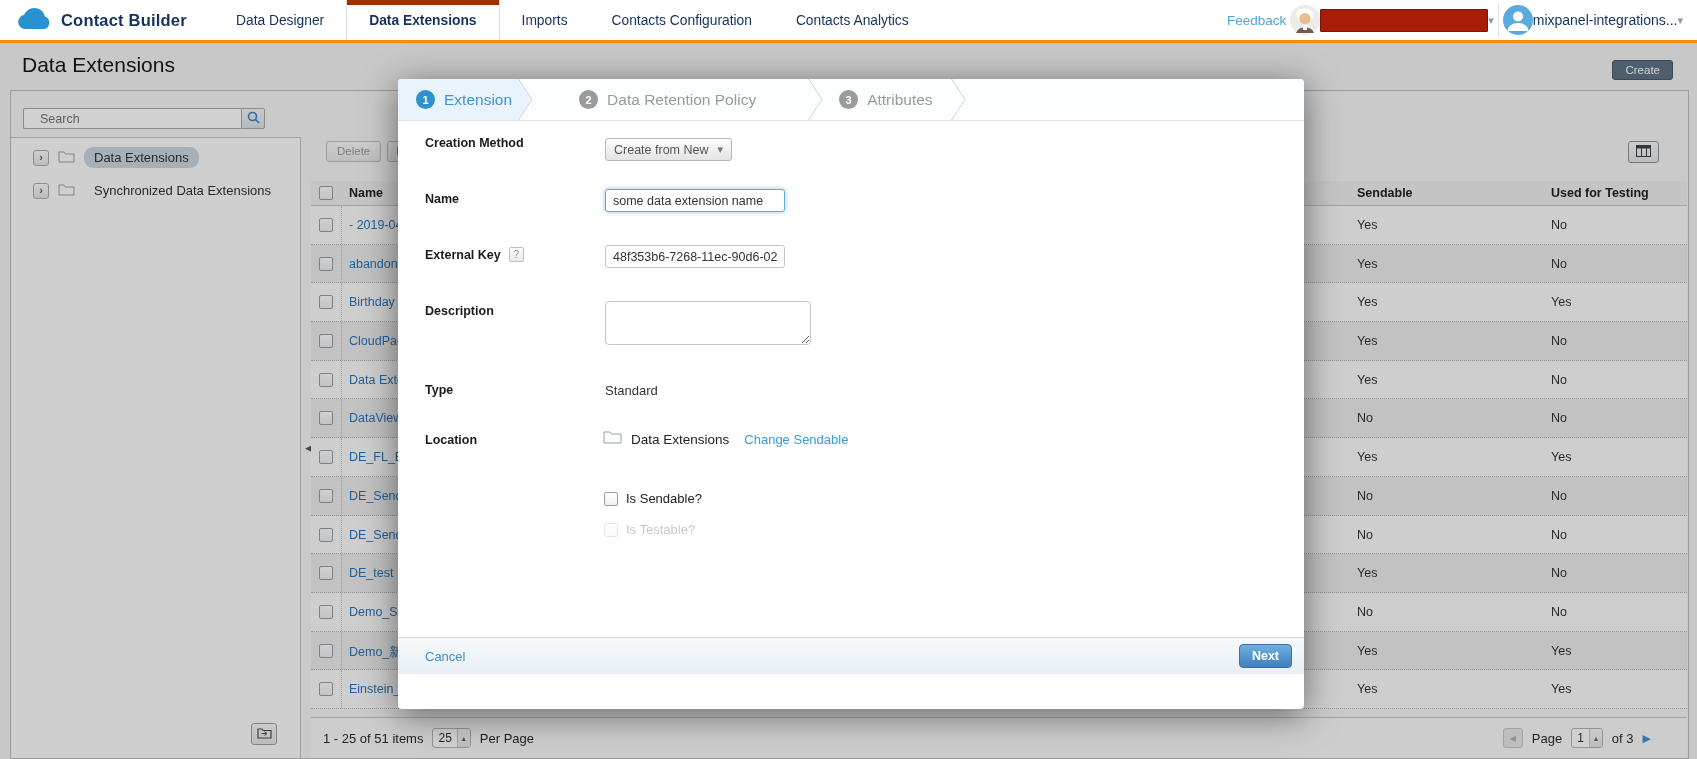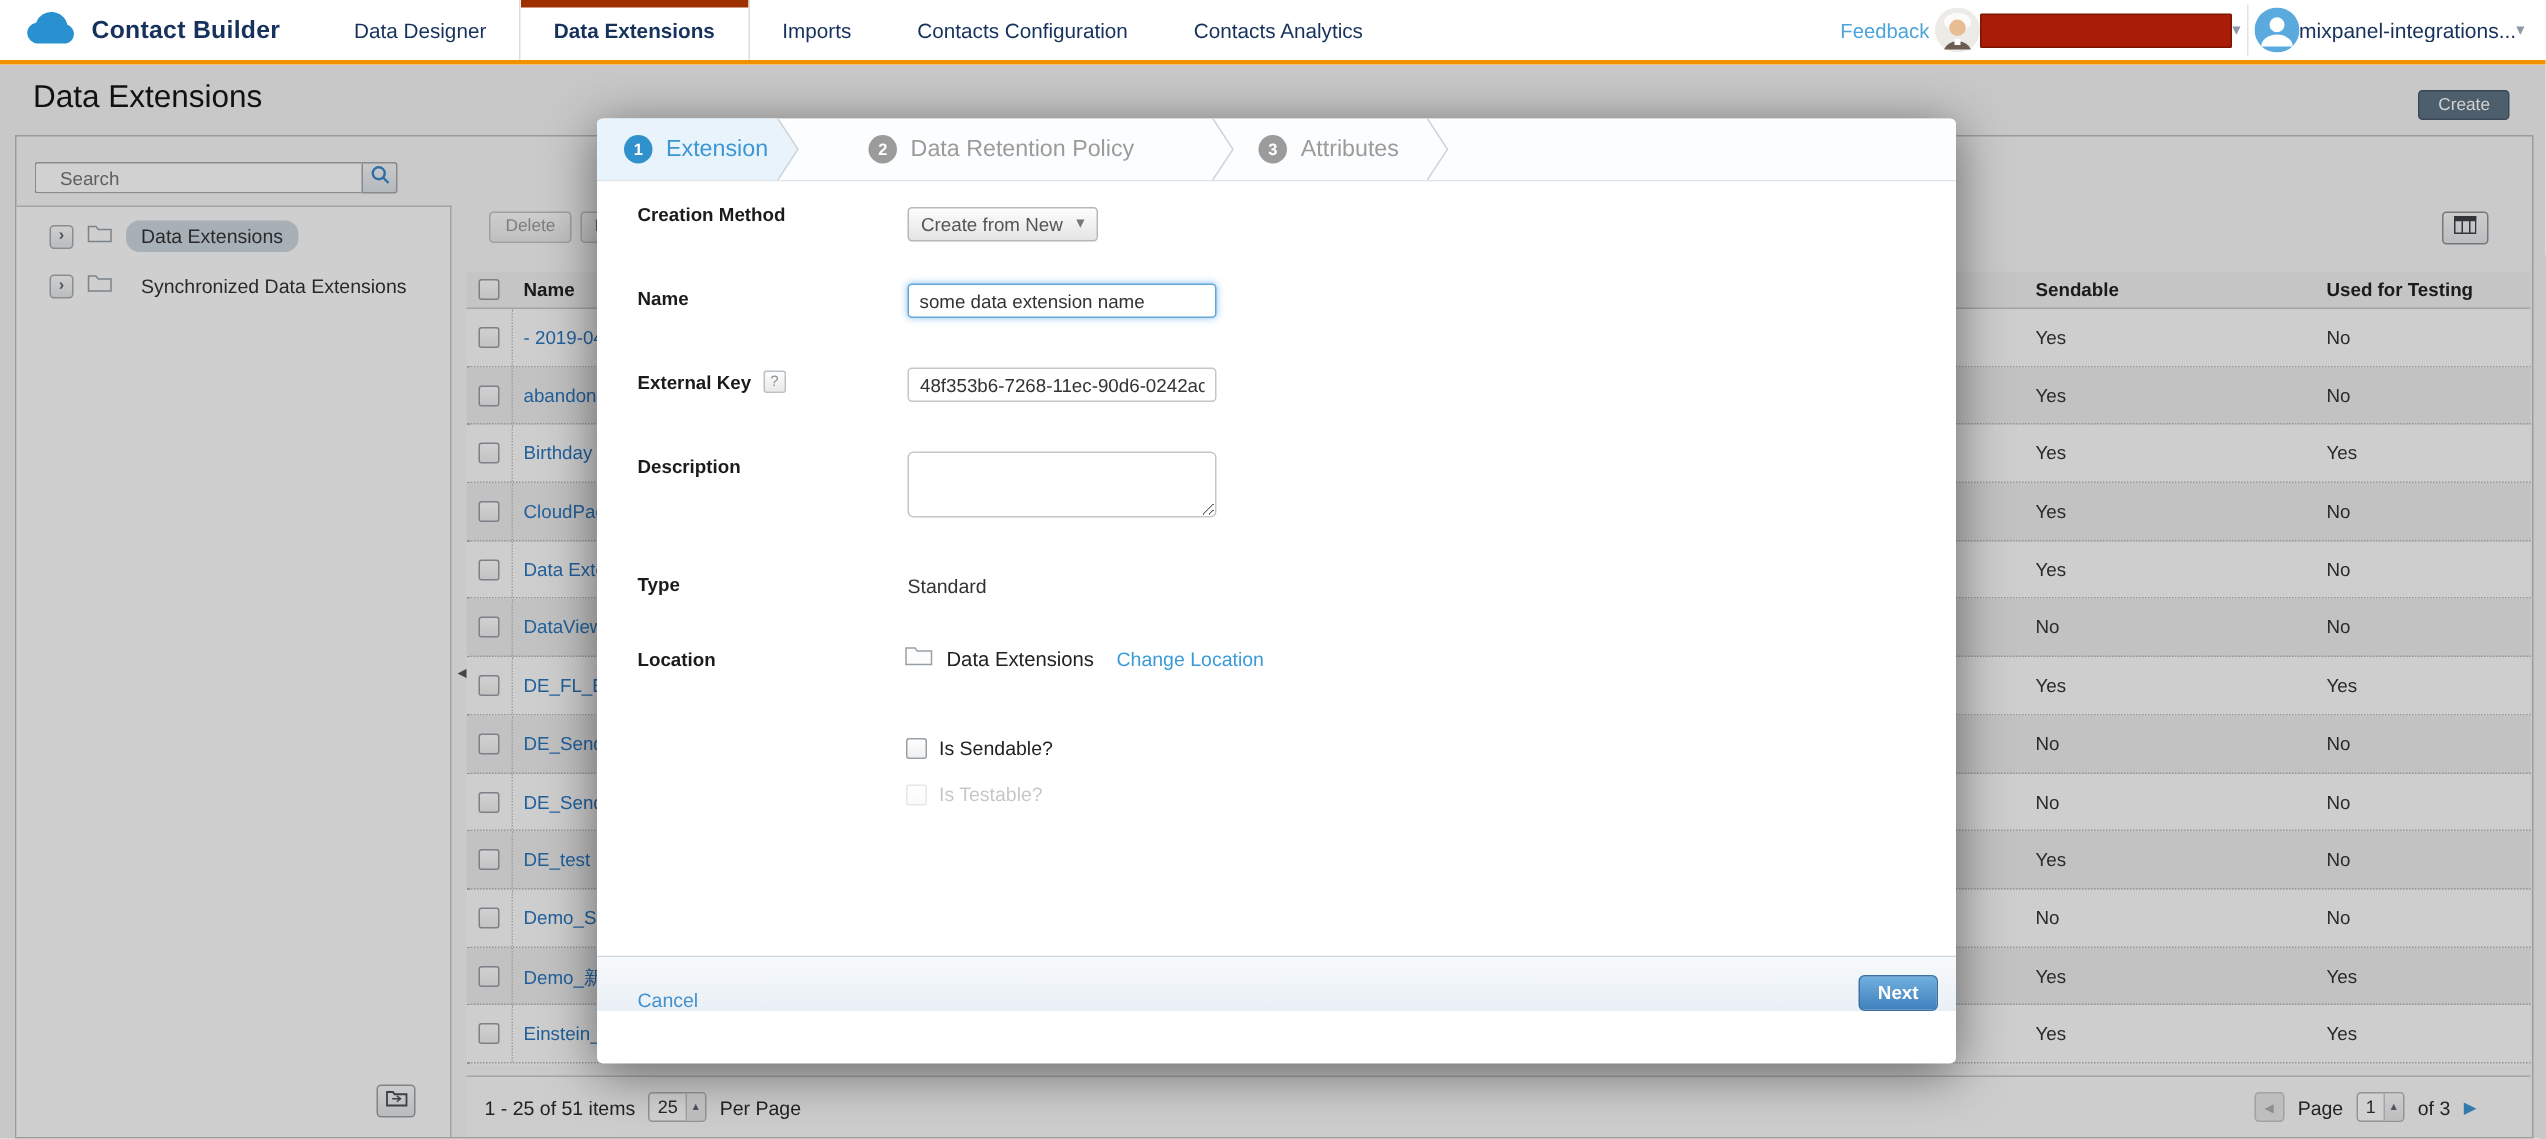--- a/index.html
+++ b/index.html
@@ -116,36 +116,36 @@
   .mbody{position:relative;height:516px;background:#fff;}
   .flabel{position:absolute;font-size:12.5px;font-weight:700;color:#1b1b1b;display:flex;align-items:center;gap:8px;}
   .helpicon{width:15px;height:15px;border:1px solid #b9c0c6;border-radius:2px;
     background:linear-gradient(#fdfdfd,#e8e8e8);color:#8b9299;font-size:10px;font-weight:400;
     display:inline-flex;align-items:center;justify-content:center;}
   .dropbtn{position:absolute;left:207px;top:17px;width:127px;height:23px;
     border:1px solid #b7b7b7;border-radius:3px;background:linear-gradient(#fdfdfd,#e4e4e4);
     font-size:12.5px;color:#555;display:flex;align-items:center;justify-content:space-between;
     padding:0 8px;}
   .dropbtn .caret{color:#777;}
-  .minput{position:absolute;left:207px;width:206px;height:23px;border:1px solid #c6c6c6;
+  .minput{position:absolute;left:207px;width:180px;height:23px;border:1px solid #c6c6c6;
     border-radius:3px;padding:0 7px;font-size:12.5px;color:#333;
     font-family:"Liberation Sans",sans-serif;}
   .minput.focused{border:1px solid #66a7d4;box-shadow:0 0 5px rgba(82,168,236,.65);}
   .mtextarea{position:absolute;left:207px;top:180px;width:206px;height:44px;border:1px solid #c6c6c6;
     border-radius:4px;font-size:12.5px;padding:4px 7px;resize:both;
     font-family:"Liberation Sans",sans-serif;}
   .typeval{position:absolute;left:207px;top:262px;font-size:13px;color:#333;}
   .locrow{position:absolute;left:205px;top:309px;display:flex;align-items:center;gap:9px;}
   .locname{font-size:13.5px;color:#222;}
   .loclink{font-size:13px;color:#3b9ad8;margin-left:6px;}
   .cbrow{position:absolute;left:206px;display:flex;align-items:center;gap:8px;}
   .cbrow .cblabel{font-size:13px;color:#222;}
   .cbrow.disabled{opacity:.25;}
   .mfoot{height:37px;background:linear-gradient(#f7fafc,#e9eff5);border-top:1px solid #cdd6de;
-    display:flex;align-items:flex-end;}
+    display:flex;align-items:center;}
   .cancel{margin-left:27px;font-size:13px;color:#4390cf;}
   .nextbtn{margin-left:auto;margin-right:12px;height:24px;padding:0 12px;border-radius:4px;
     background:linear-gradient(#70b0de,#4080bd);border:1px solid #3a72a8;color:#fff;
     font-size:12.5px;font-weight:700;line-height:22px;}
 </style>
 </head>
 <body>
 
 <header class="topnav">
   <div class="brand">
@@ -431,21 +431,21 @@
       <span class="typeval">Standard</span>
 
       <span class="flabel" style="left:27px;top:312px">Location</span>
       <span class="locrow">
         <span>
           <svg width="19" height="14" viewBox="0 0 19 14">
               <path d="M1 13V2h6l1.5 2H18v9z" fill="#fcfcfc" stroke="#97a0a8"></path>
             </svg>
         </span>
         <span class="locname">Data Extensions</span>
-        <a class="loclink">Change Location</a>
+        <a class="loclink">Change Sendable</a>
       </span>
 
       <span class="cbrow" style="top:370px">
         <span class="cb"></span>
         <span class="cblabel">Is Sendable?</span>
       </span>
       <span class="cbrow disabled" style="top:401px">
         <span class="cb"></span>
         <span class="cblabel">Is Testable?</span>
       </span>

